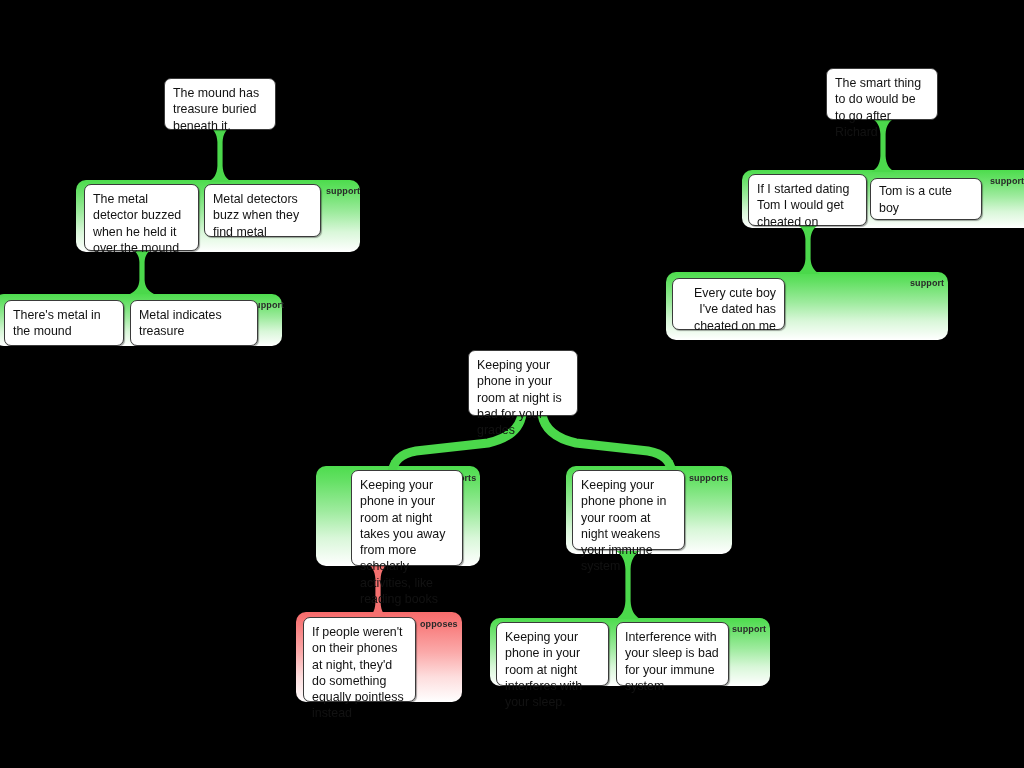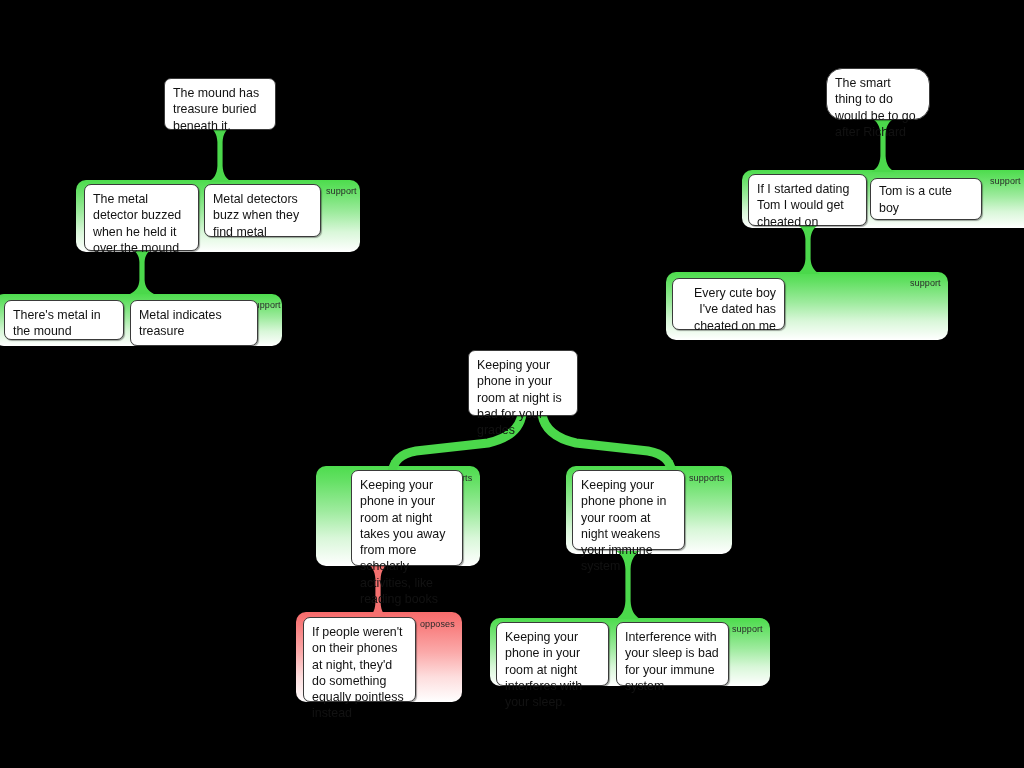--- a/index.html
+++ b/index.html
@@ -21,21 +21,21 @@
   .group.support{
     background:linear-gradient(to bottom,#4ddc4d 0%,#63e063 14%,#9eeb9e 45%,#d9f7d9 72%,#ffffff 100%);
   }
   .group.oppose{
     background:linear-gradient(to bottom,#f76b6b 0%,#f87c7c 14%,#fbaaaa 45%,#fddddd 72%,#ffffff 100%);
   }
   .group-label{
     position:absolute;
     font-size:9px;
     color:#2a2a2a;
-    font-weight:400;
+    font-weight:700;
     letter-spacing:0.1px;
     white-space:nowrap;
     z-index:5;
   }
 
   
   .card{
     position:absolute;
     background:#ffffff;
     border:1px solid #3a3a3a;
@@ -78,34 +78,34 @@
 
   <div class="conn" style="left:127px;top:248px;">
     <svg width="30" height="46" viewBox="0 0 30 46">
       <path d="M3 0 H27 C21 3 18 7 17.6 14 L17.6 32 C18 39 21 43 27 46 L3 46 C9 43 12 39 12.4 32 L12.4 14 C12 7 9 3 3 0 Z" fill="#4bd84b"></path>
     </svg>
   </div>
 
   <div class="group support" style="left:-6px;top:294px;width:288px;height:52px;">
     <span class="group-label" style="left:256px;top:6px;">support</span>
   </div>
-  <div class="card" style="left:4px;top:300px;width:120px;height:40px;">There's metal in the mound</div>
+  <div class="card" style="left:4px;top:300px;width:120px;height:46px;">There's metal in the mound</div>
   <div class="card" style="left:130px;top:300px;width:128px;height:46px;">Metal indicates treasure</div>
 
   <div class="conn" style="left:868px;top:118px;">
     <svg width="30" height="54" viewBox="0 0 30 54">
       <path d="M3 0 H27 C21 3 18 8 17.6 16 L17.6 38 C18 46 21 51 27 54 L3 54 C9 51 12 46 12.4 38 L12.4 16 C12 8 9 3 3 0 Z" fill="#4bd84b"></path>
     </svg>
   </div>
 
   <div class="group support" style="left:742px;top:170px;width:300px;height:58px;">
     <span class="group-label" style="left:248px;top:6px;">support</span>
   </div>
 
-  <div class="card" style="left:826px;top:68px;width:104px;height:52px;border-radius:16px;">The smart thing to do would be to go after Richard</div>
+  <div class="card" style="left:826px;top:68px;width:112px;height:52px;">The smart thing to do would be to go after Richard</div>
 
   <div class="card" style="left:748px;top:174px;width:119px;height:52px;">If I started dating Tom I would get cheated on</div>
   <div class="card vcenter" style="left:870px;top:178px;width:112px;height:42px;">Tom is a cute boy</div>
 
   <div class="conn" style="left:793px;top:224px;">
     <svg width="30" height="50" viewBox="0 0 30 50">
       <path d="M3 0 H27 C21 3 18 8 17.6 15 L17.6 35 C18 42 21 47 27 50 L3 50 C9 47 12 42 12.4 35 L12.4 15 C12 8 9 3 3 0 Z" fill="#4bd84b"></path>
     </svg>
   </div>
 

